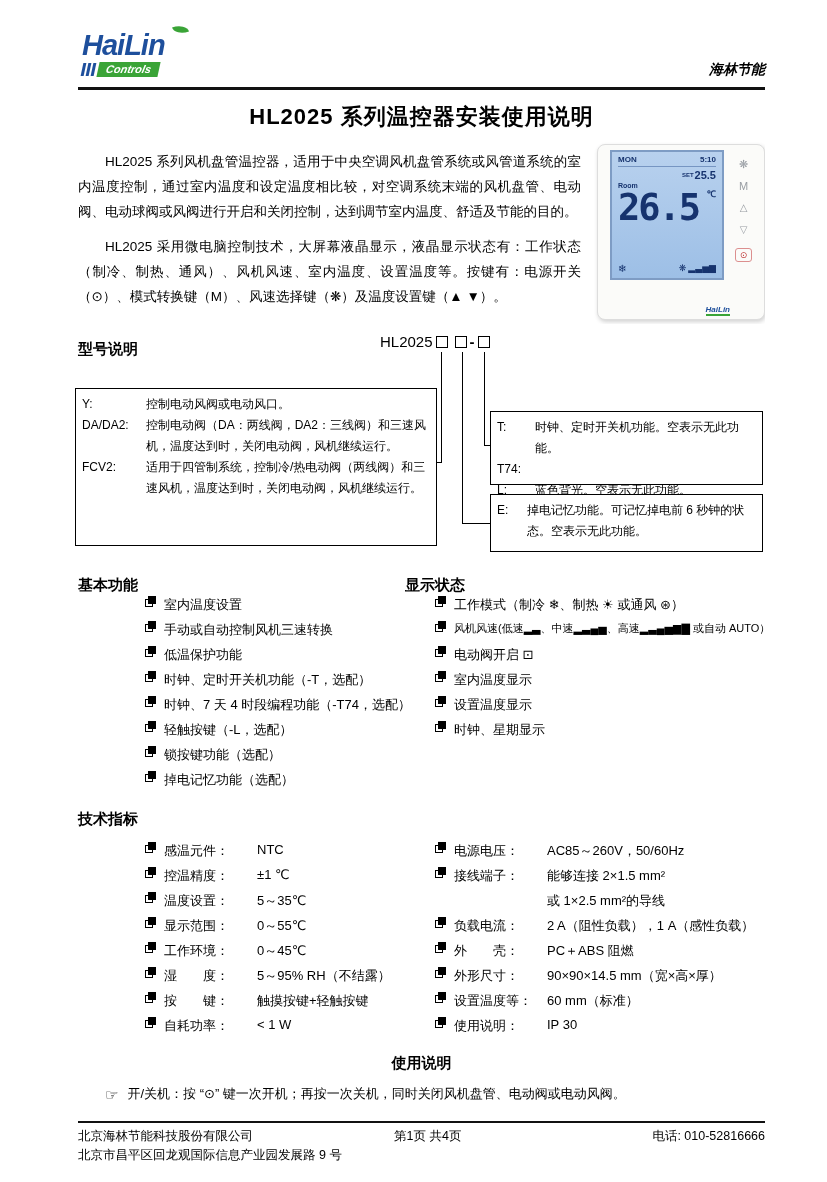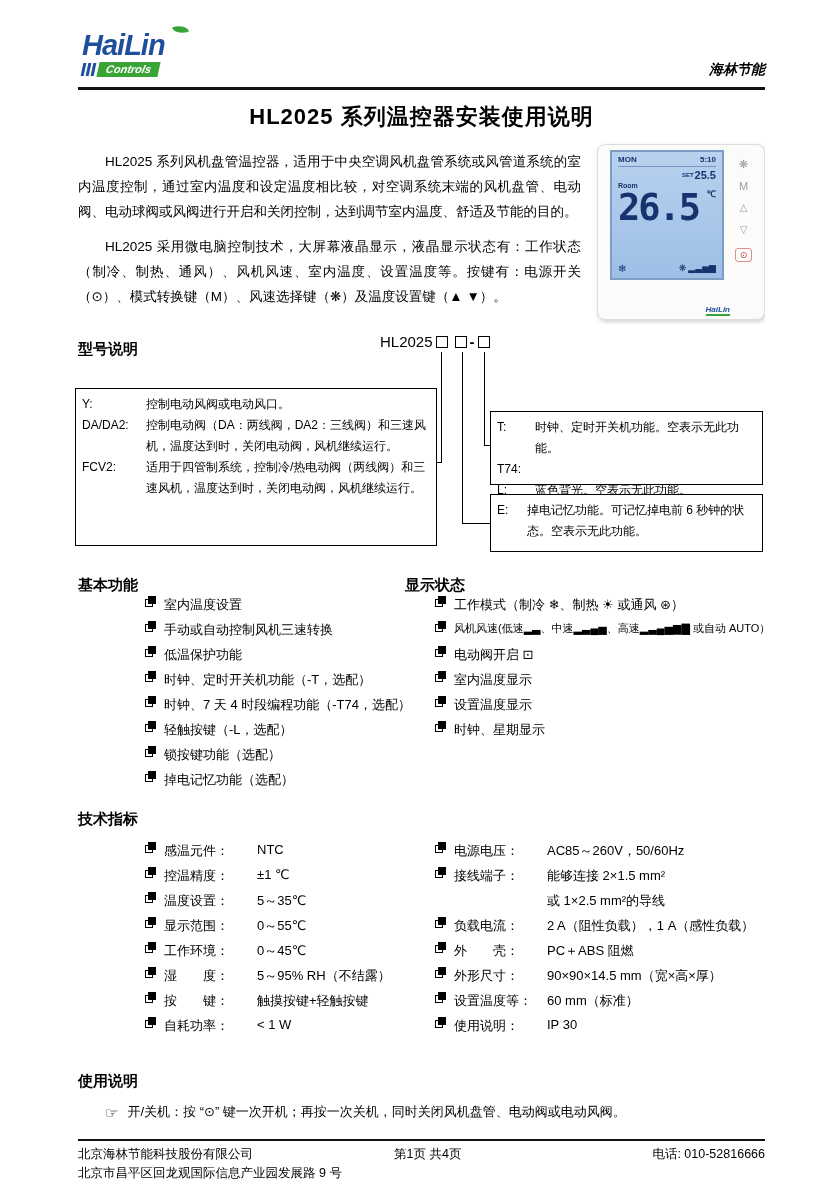--- a/index.html
+++ b/index.html
@@ -92,21 +92,21 @@
   .col-b .list { margin-left:30px; }
   .li { display:flex; height:25px; font-size:13px; white-space:nowrap; }
   .blt { position:relative; width:11px; height:11px; flex:0 0 11px; margin-right:8px; }
   .blt::before { content:""; position:absolute; left:0; bottom:0; width:6px; height:6px; border:1px solid #000; }
   .blt::after  { content:""; position:absolute; right:0; top:0; width:6px; height:6px; background:#000; border:1px solid #000; }
   .cont .blt { visibility:hidden; }
   .spec .lbl { width:93px; flex:0 0 93px; }
   .bars { letter-spacing:0px; font-size:11px; }
 
   
-  .usage { margin-top:30px; }
+  .usage { margin-top:12px;text-align:center; }
   .usage-li { display:flex; align-items:center; margin:12px 0 0 27px; font-size:13px; }
   .hand { margin-right:9px; font-size:15px; line-height:15px; }
 
   
   .footer { border-top:2px solid #111; margin-top:18px; padding-top:4px; display:flex;
             font-size:12.5px; line-height:19px; }
   .f-left { flex:0 0 46%; }
   .f-center { flex:0 0 24%; }
   .f-right { flex:1; text-align:right; }
 </style>

